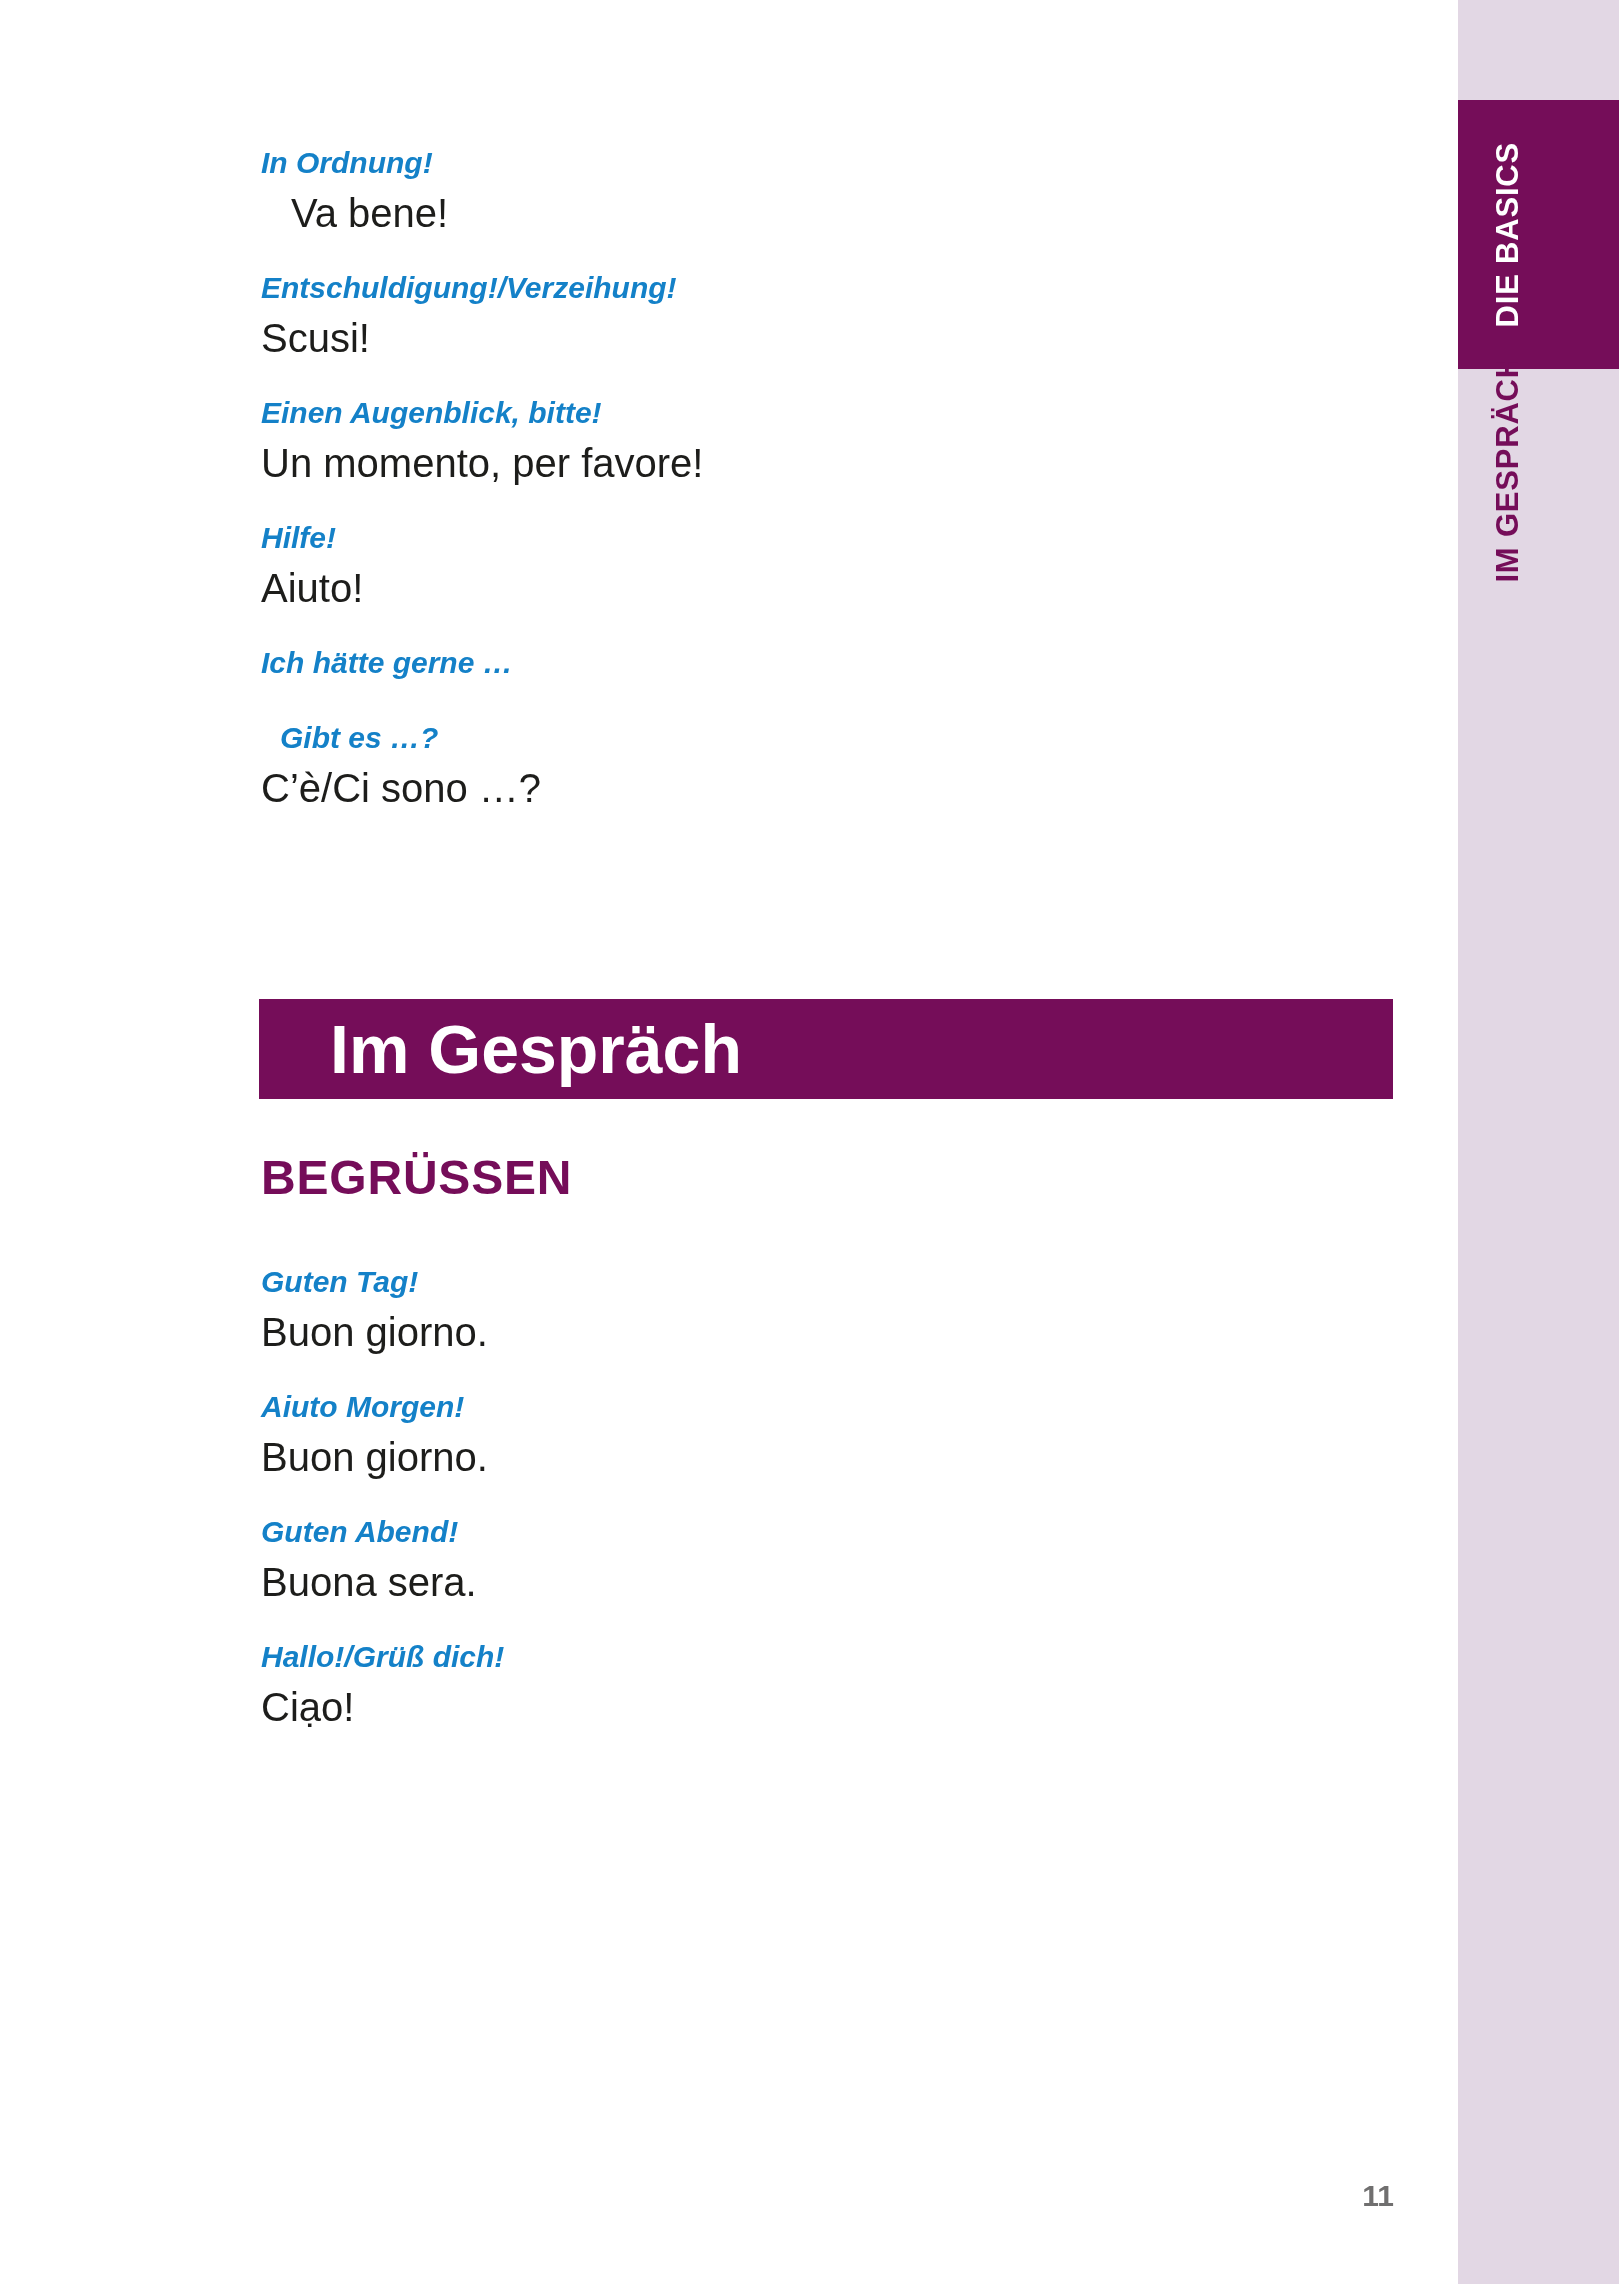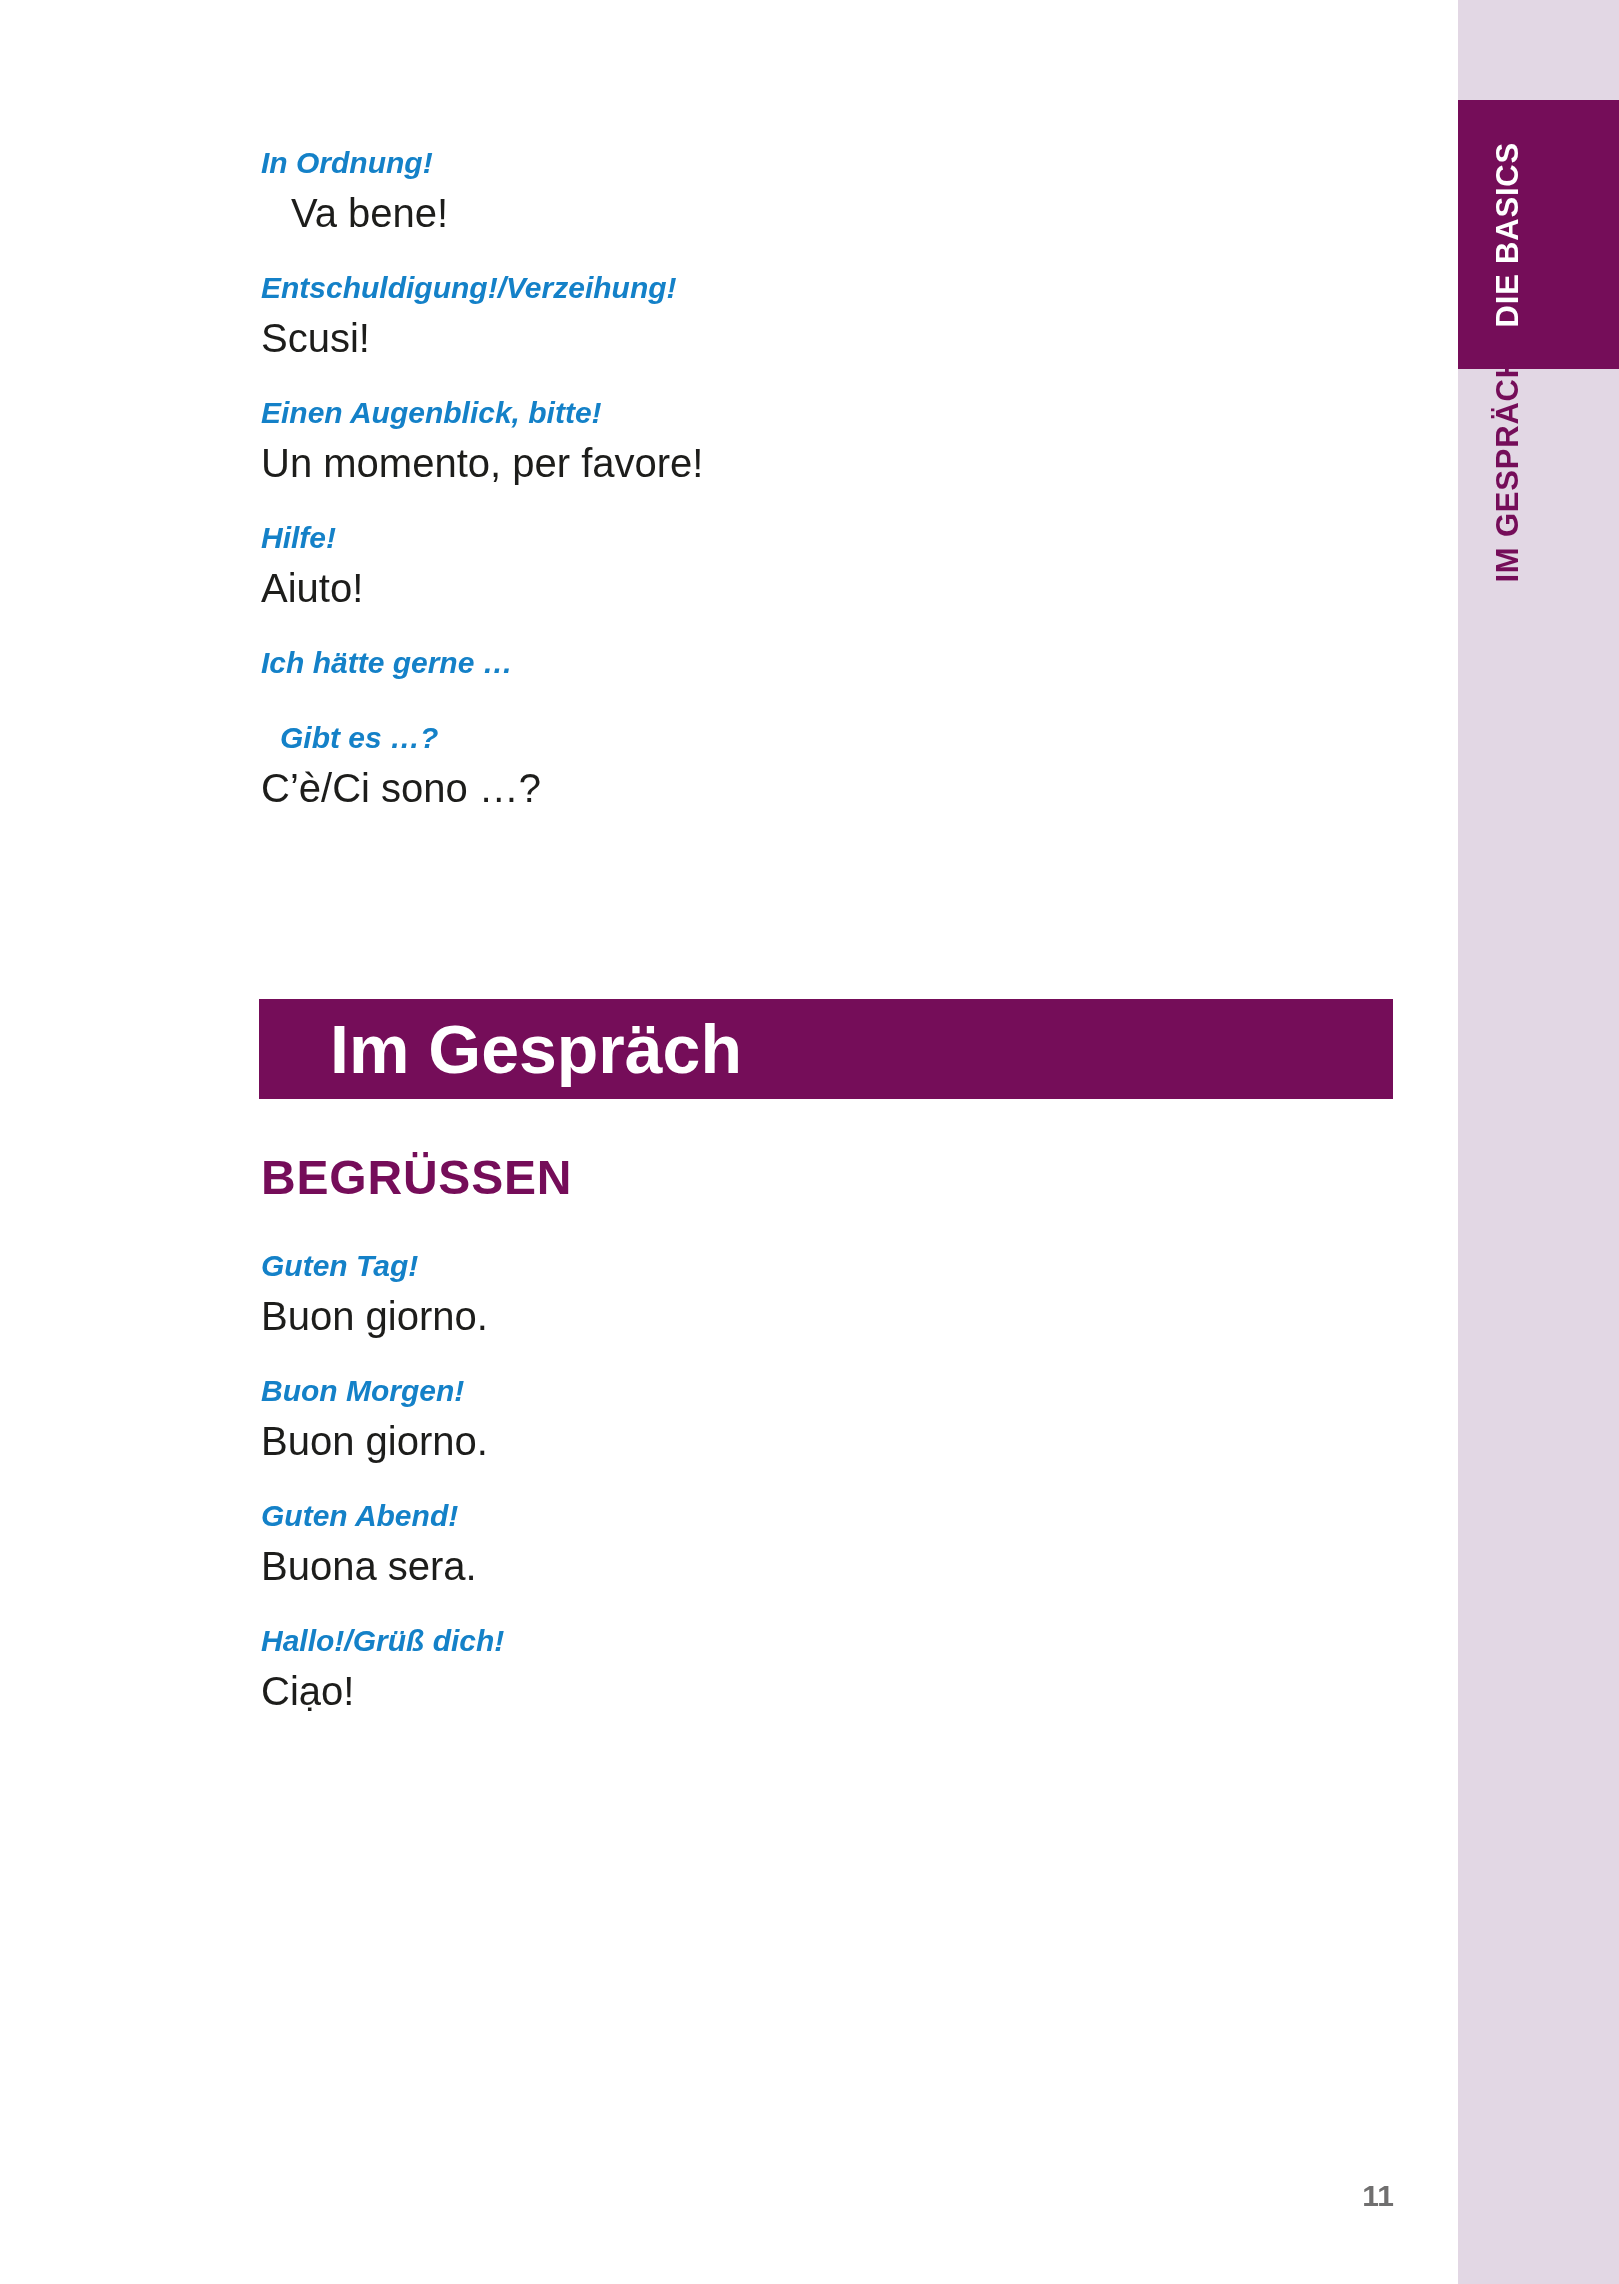--- a/index.html
+++ b/index.html
@@ -93,26 +93,26 @@
 </div>
 
 <div class="banner" style="background: rgb(117, 13, 89);">
   <span class="banner-title" style="color: rgb(255, 255, 255);">Im Gespräch</span>
 </div>
 
 <div class="subsection" style="color: rgb(117, 13, 89);">BEGRÜSSEN</div>
 
 <div class="phrase-block" id="block2">
   <div class="entry">
-    <div class="de" style="color: rgb(20, 129, 200);">Guten Tag!</div>
+    <div class="de" style="color: rgb(20, 129, 200); margin-top: 16px;">Guten Tag!</div>
     <div class="it" style="color: rgb(29, 29, 27);">Buon giorno.</div>
   </div>
 
   <div class="entry">
-    <div class="de" style="color: rgb(20, 129, 200);">Buon Morgen!</div>
+    <div class="de" style="color: rgb(20, 129, 200);">Aiuto Morgen!</div>
     <div class="it" style="color: rgb(29, 29, 27);">Buon giorno.</div>
   </div>
 
   <div class="entry">
     <div class="de" style="color: rgb(20, 129, 200);">Guten Abend!</div>
     <div class="it" style="color: rgb(29, 29, 27);">Buona sera.</div>
   </div>
 
   <div class="entry">
     <div class="de" style="color: rgb(20, 129, 200);">Hallo!/Grüß dich!</div>

